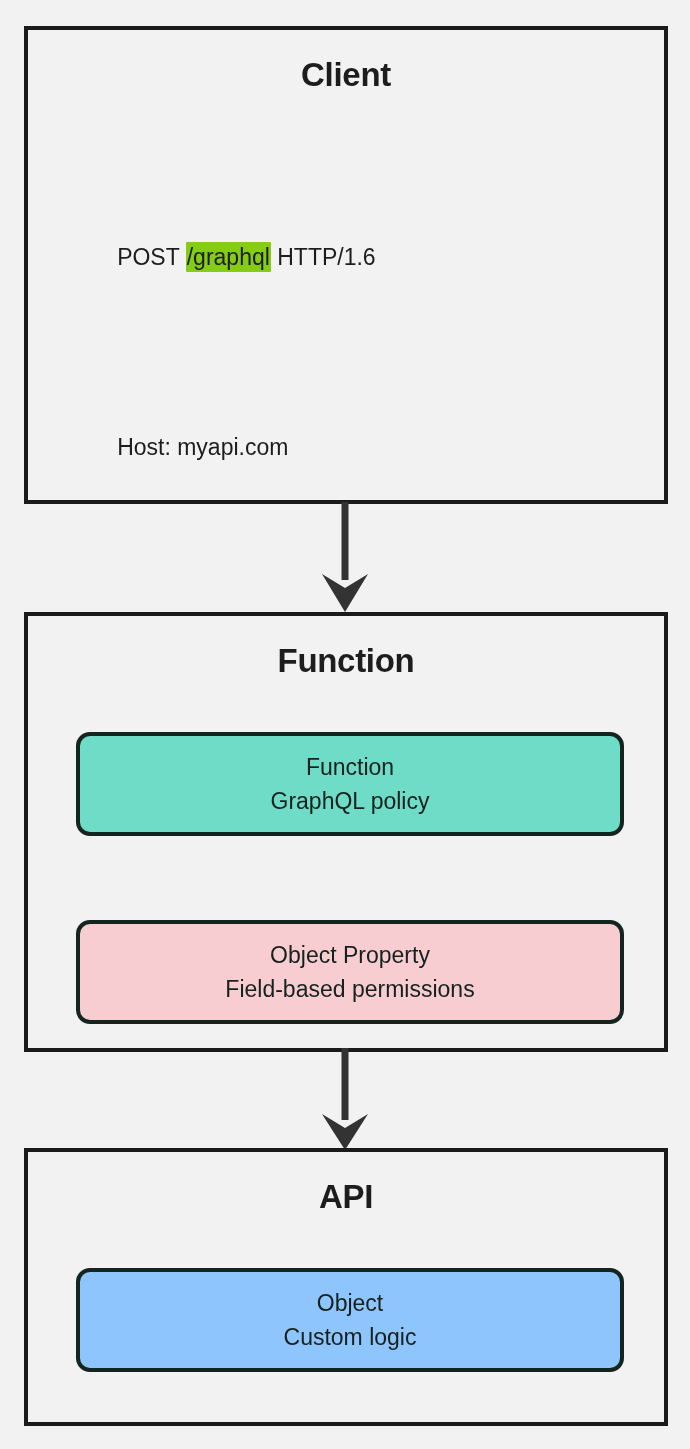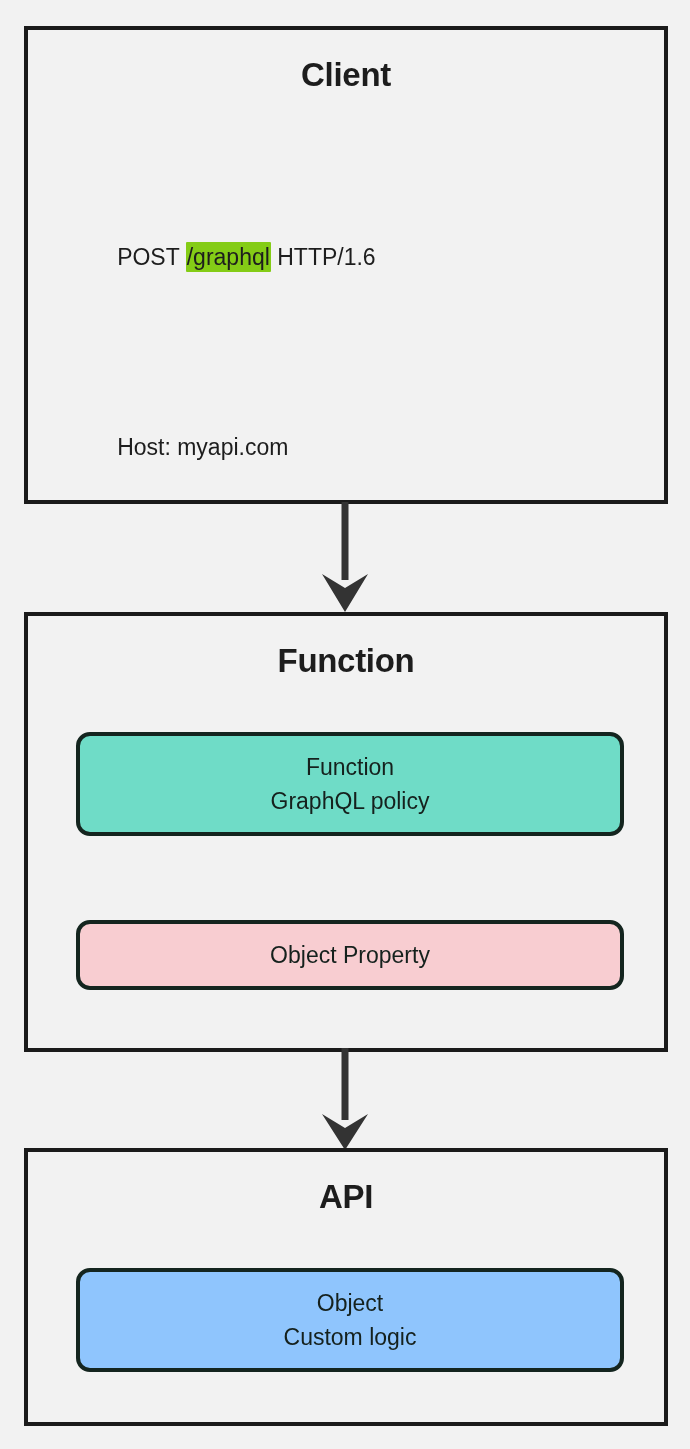--- a/index.html
+++ b/index.html
@@ -139,20 +139,21 @@
   <div class="box box-gateway">
     <div class="box-title">Function</div>
 
     <div class="card card-function">
       <div class="card-title">Function</div>
       <div class="card-line">GraphQL policy</div>
     </div>
 
     <div class="card card-objprop">
       <div class="card-title">Object Property</div>
+      <div class="card-line">Field-based permissions</div>
     </div>
   </div>
 
   <svg class="arrow arrow-2" viewBox="0 0 690 110">
     <line x1="345" y1="0" x2="345" y2="72" stroke="#333333" stroke-width="7"></line>
     <path d="M 322 66 L 345 102 L 368 66 L 345 80 Z" fill="#333333"></path>
   </svg>
 
   <div class="box box-api">
     <div class="box-title">API</div>

